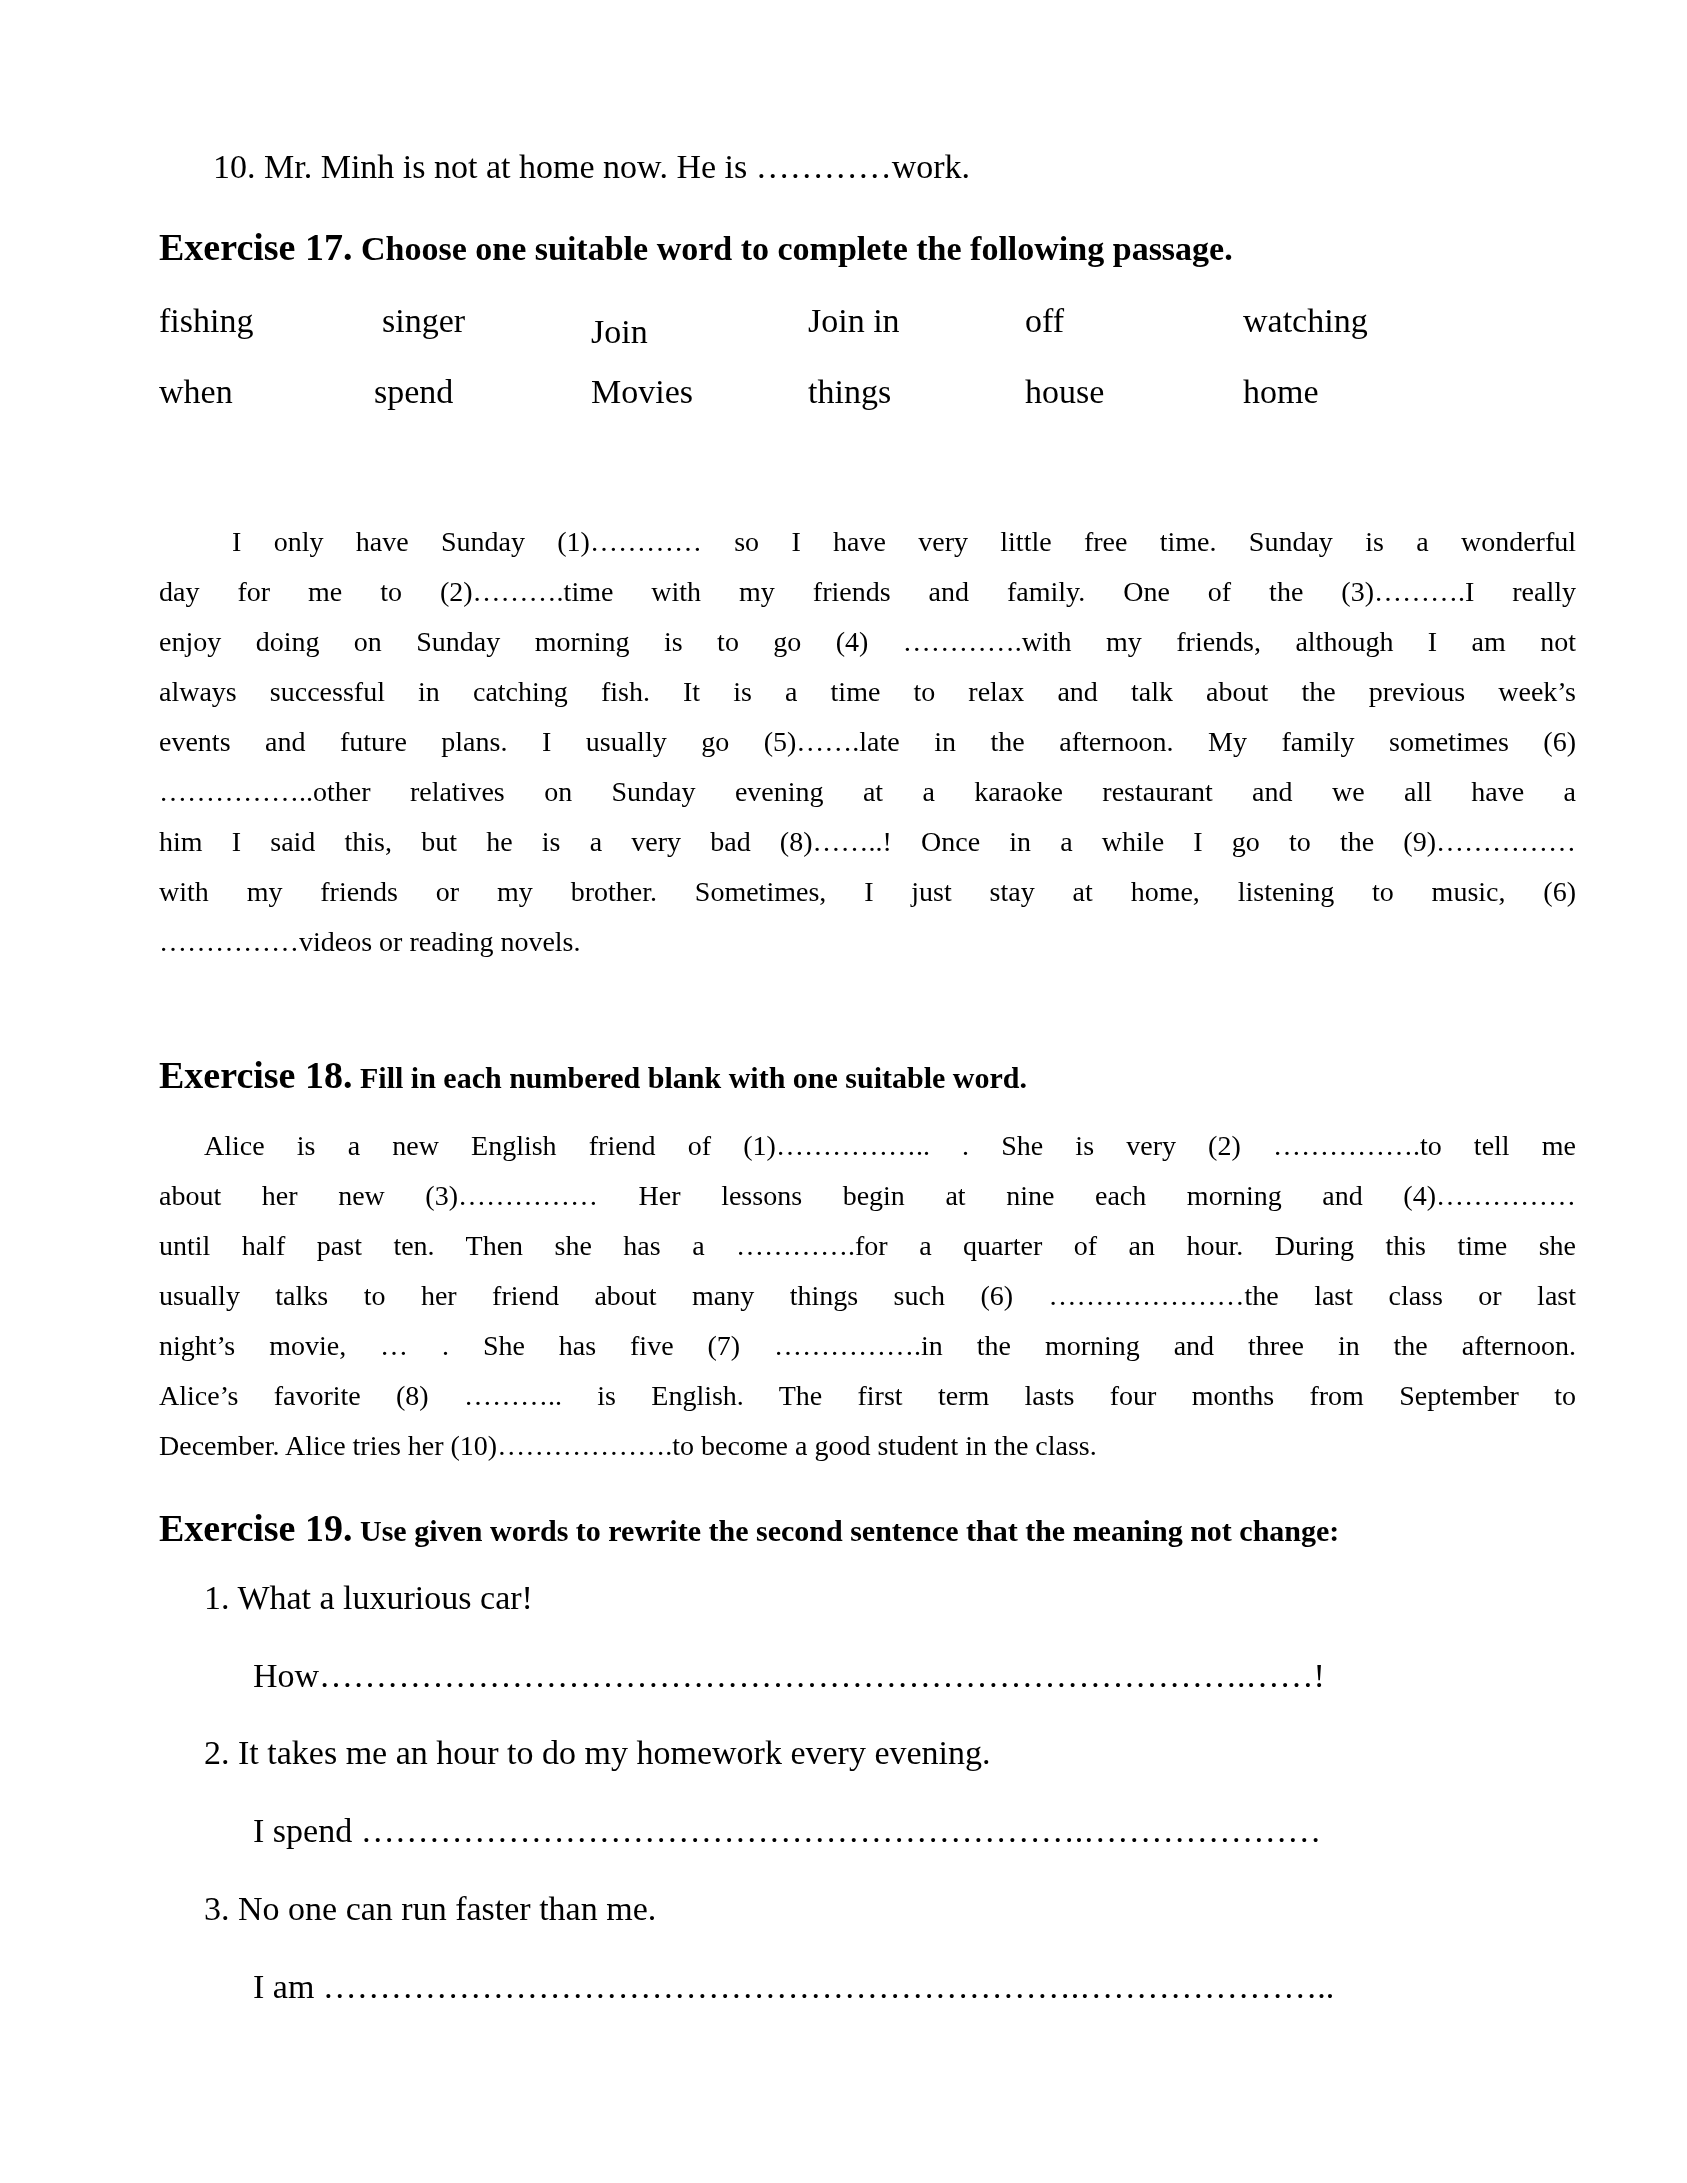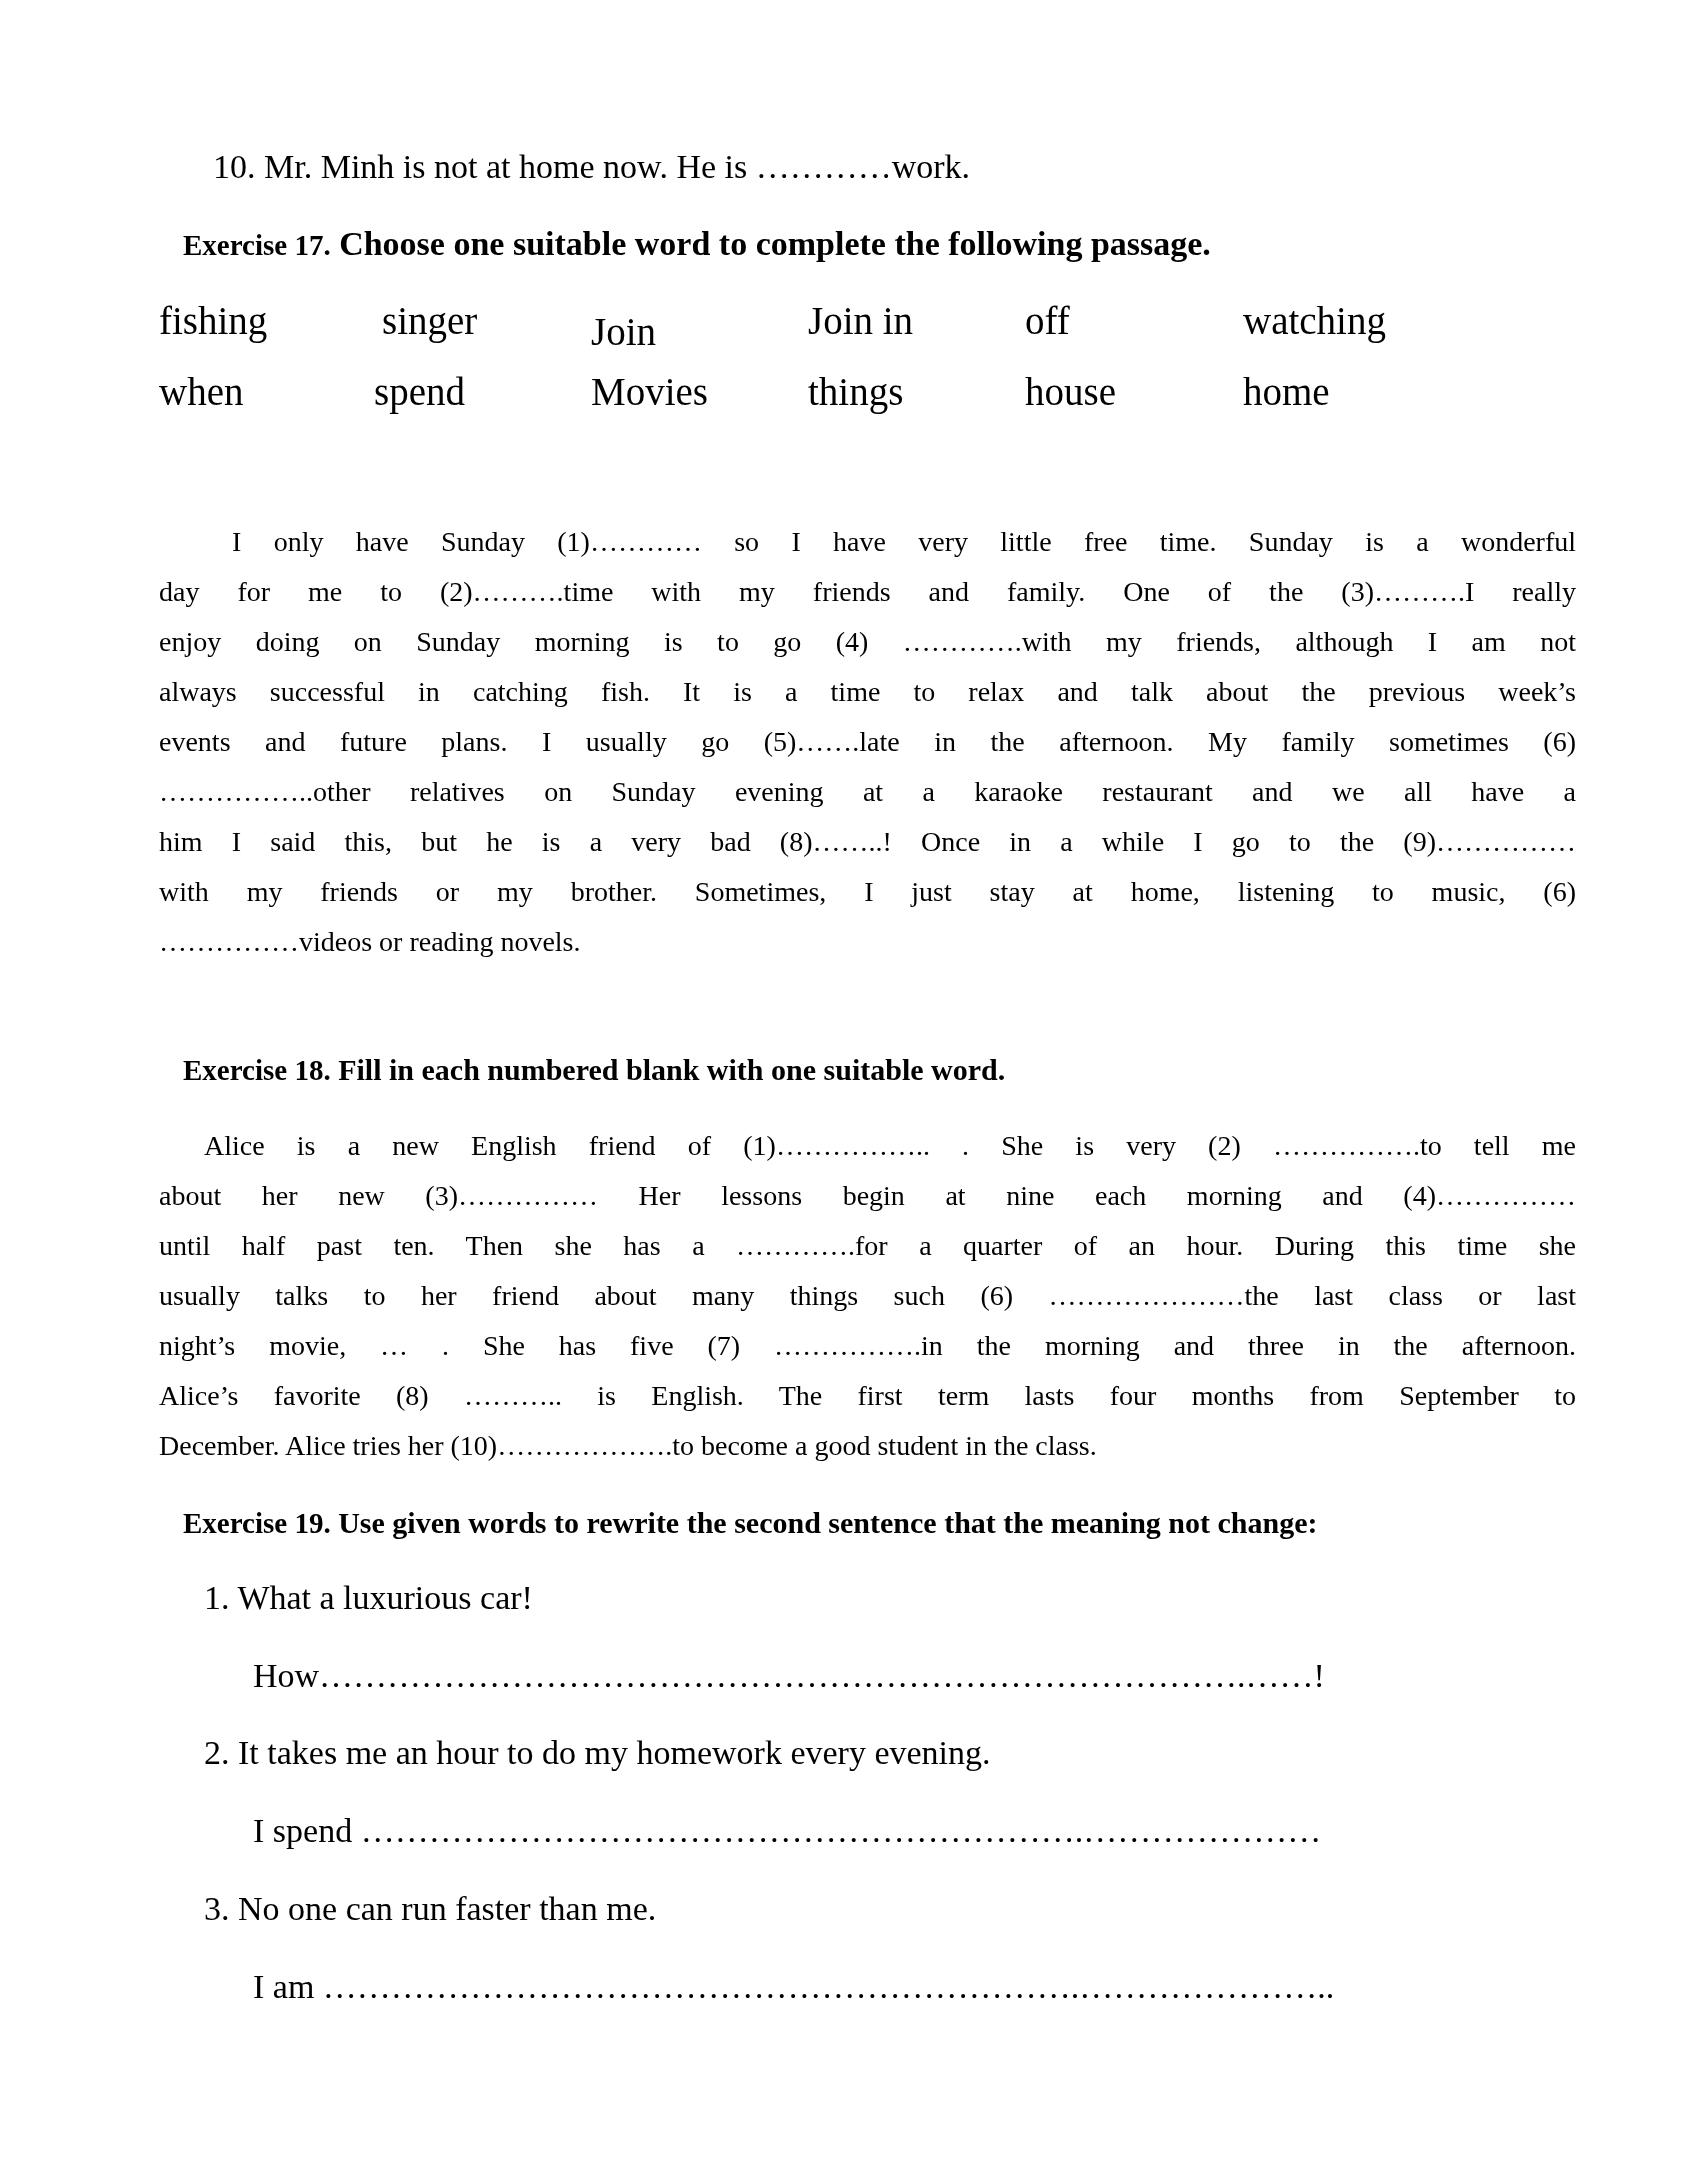--- a/index.html
+++ b/index.html
@@ -1,24 +1,24 @@
 <!DOCTYPE html>
 <html style="font-size:10.6px"><head>
 <meta charset="utf-8">
 <style>
   html, body { margin:0; padding:0; background:#ffffff; }
   body { width:1687px; height:2183px; position:relative; overflow:hidden;
          font-family:"Liberation Serif", "DejaVu Serif", serif; color:#000; }
   .abs { position:absolute; white-space:nowrap; }
   .body-text { font-size:34px; line-height:40px; }
   .heading { font-family:"Liberation Serif", serif; font-weight:bold; }
-  .ex-label { font-size:29px;margin-left:24px; }
+  .ex-label { font-size:38px; }
   .ex-title-lg { font-size:34px; }
   .ex-title-md { font-size:30px; }
-  .word { font-size:39px; line-height:40px;text-align:center; }
+  .word { font-size:34px; line-height:40px;text-align:center; }
   .passage { position:absolute; left:159px; width:1417px; font-size:28px;
              line-height:50px; text-align:justify; white-space:normal; }
   .passage .line { display:block; text-align:justify; text-align-last:justify; height:50px; }
   .passage .line.last { text-align-last:left; }
   .passage .indent { padding-left:73px; }
   .passage .indent2 { padding-left:45px; }
 </style>
 </head>
 <body>
 

